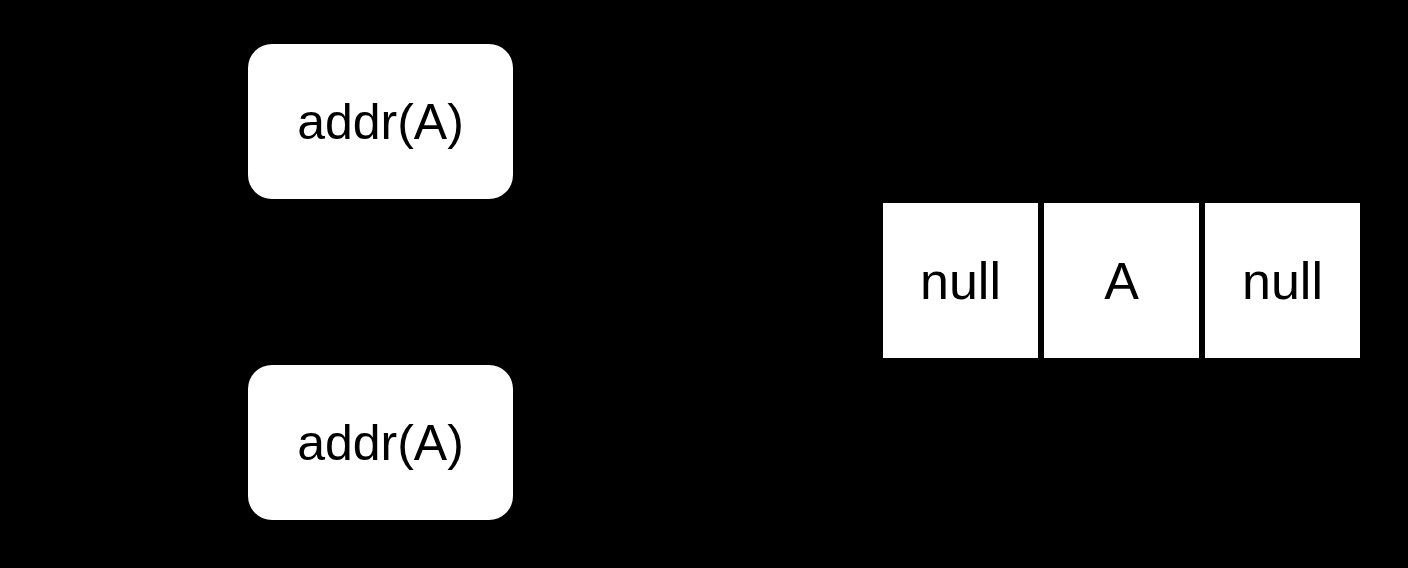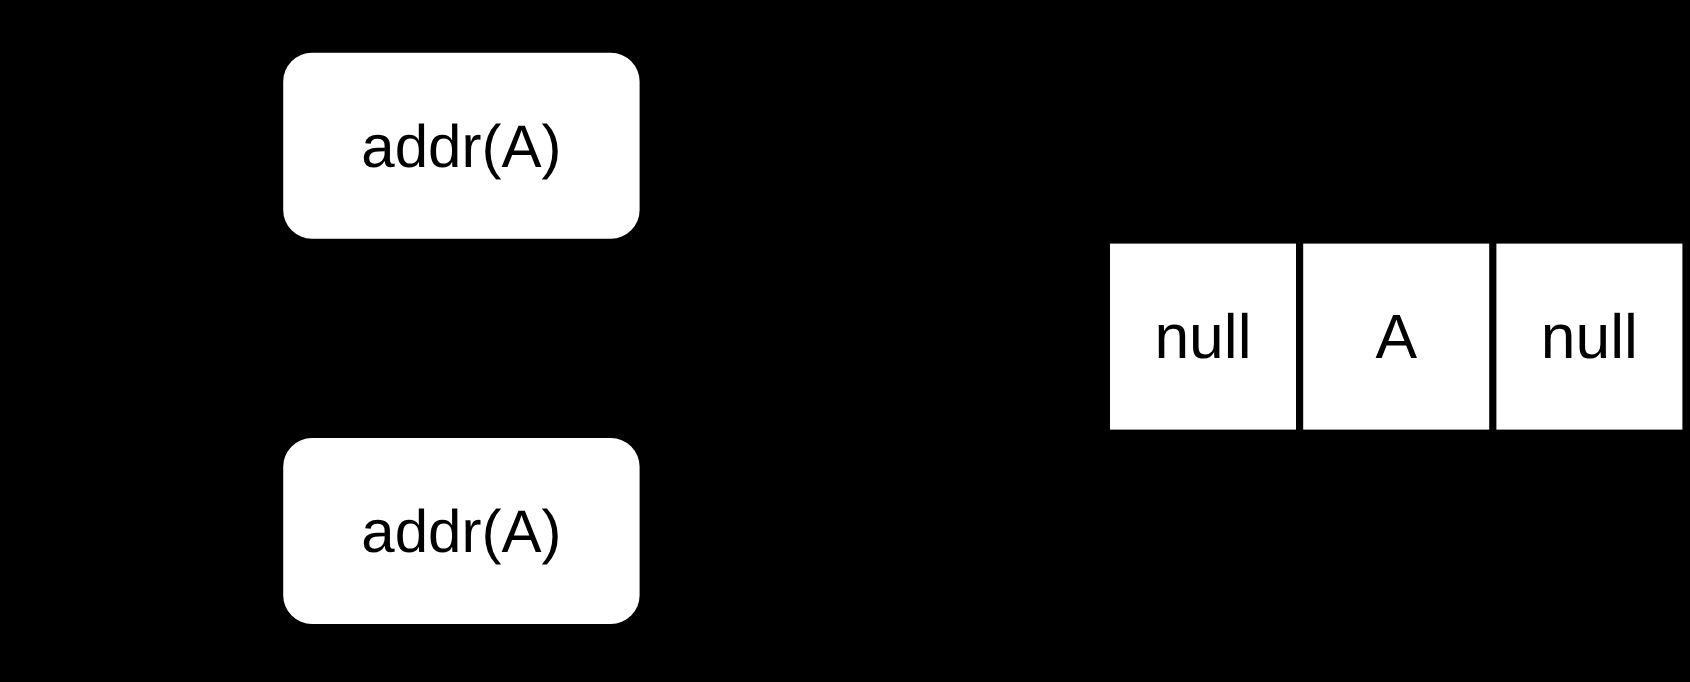--- a/index.html
+++ b/index.html
@@ -14,40 +14,40 @@
     overflow: hidden;
   }
   .canvas {
     position: relative;
     width: 1408px;
     height: 568px;
     background: #000000;
   }
   .pointer-node {
     position: absolute;
-    left: 236px;
-    width: 297px;
+    left: 248px;
+    width: 265px;
     height: 155px;
     background: #ffffff;
     border-radius: 24px;
     display: flex;
     align-items: center;
     justify-content: center;
   }
   .pointer-node.top { top: 44px; }
   .pointer-node.bottom { top: 365px; }
   .node-label {
     color: #000000;
     font-size: 50px;
     line-height: 1;
     white-space: nowrap;
   }
   .array-row {
     position: absolute;
-    left: 925px;
+    left: 883px;
     top: 203px;
     height: 155px;
     display: flex;
     gap: 6px;
   }
   .array-cell {
     width: 155px;
     height: 155px;
     background: #ffffff;
     display: flex;

